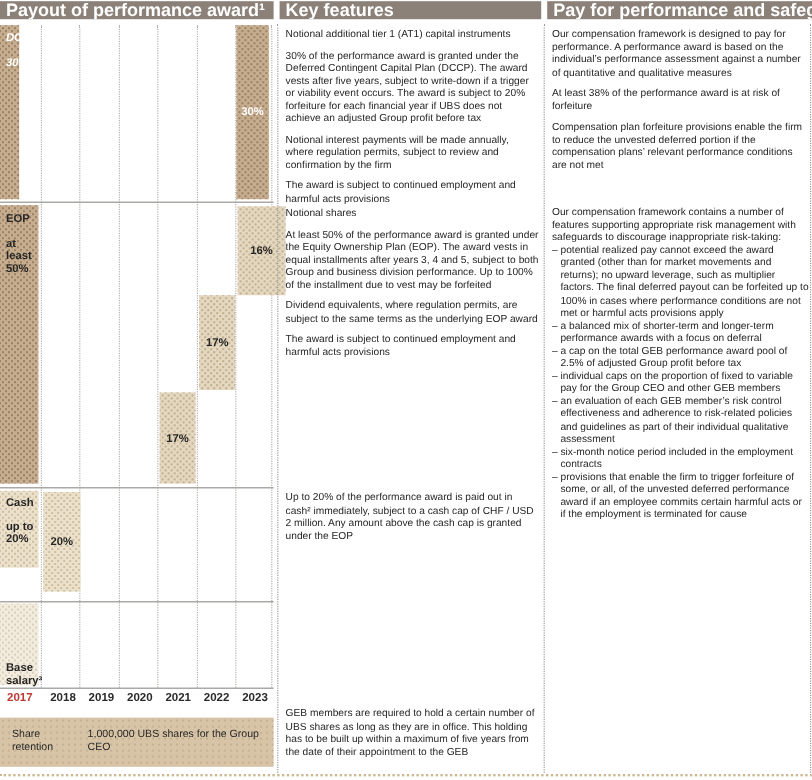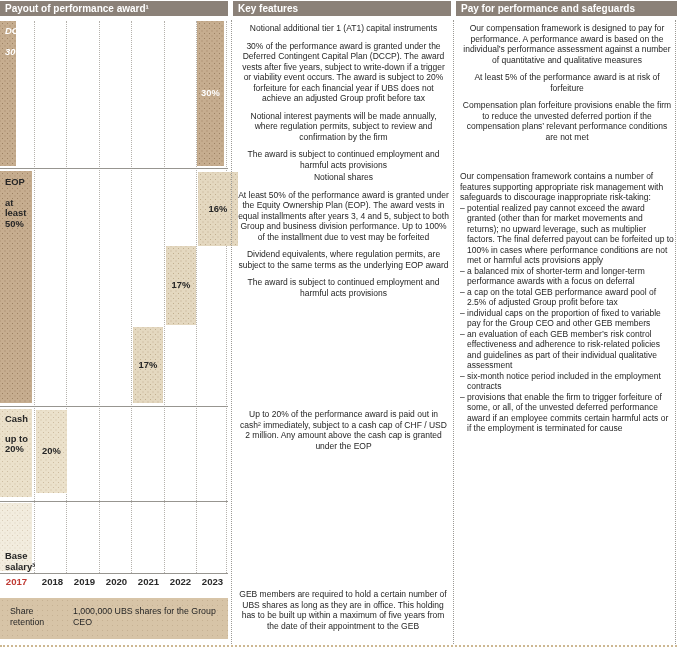--- a/index.html
+++ b/index.html
@@ -1,21 +1,21 @@
 <!DOCTYPE html>
 <html><head>
 <meta charset="utf-8">
 <style>
   * { margin:0; padding:0; box-sizing:border-box; }
   html,body { background:#fff; }
   body { font-family:"Liberation Sans", sans-serif; }
   .figure { position:relative; width:677px; height:650px; background:#fff; overflow:hidden; color:#262626; font-size:8.5px; line-height:10.5px; }
 
   
-  .col-header { position:absolute; top:1px; height:15px; background:#8b8178; color:#fff; font-weight:bold; font-size:10px; line-height:15px; padding-left:5px; white-space:nowrap; overflow:hidden; }
+  .col-header { position:absolute; top:1px; height:15px; background:#8b8178; color:#fff; font-weight:bold; font-size:15px; line-height:15px; padding-left:5px; white-space:nowrap; overflow:hidden; }
 
   
   .bar { position:absolute; }
   .bar.dark {
     background-color:#c6ad8f;
     background-image:radial-gradient(circle, rgba(122,94,62,.55) 0.9px, transparent 1px), radial-gradient(circle, rgba(122,94,62,.55) 0.9px, transparent 1px);
     background-size:5px 5px; background-position:0 0, 2.5px 2.5px;
   }
   .bar.light {
     background-color:#e4d8c0;
@@ -49,21 +49,21 @@
   
   .share-box { position:absolute; left:0; top:598px; width:228px; height:41px;
     background-color:#d7c4a7;
     background-image:radial-gradient(circle, rgba(150,122,84,.25) 0.9px, transparent 1px);
     background-size:5px 5px; }
   .share-box .sr-label { position:absolute; left:10px; top:8px; width:48px; font-size:8.8px; line-height:11px; }
   .share-box .sr-val { position:absolute; left:73px; top:8px; width:150px; font-size:8.8px; line-height:11px; }
 
   
   .text-block { position:absolute; }
-  .para { margin-bottom:7px;text-align:center; }
+  .para { margin-bottom:7px; }
   .para:last-child { margin-bottom:0; }
   .bullet { padding-left:7px; text-indent:-7px; }
 
   
   .vsep { position:absolute; top:20px; height:624px; width:0; border-left:1px dotted #9c9a95; }
   .dotline { position:absolute; top:645px; left:0; width:677px; height:0; border-top:2px dotted #cdb892; }
 </style>
 </head>
 <body>
 
@@ -98,21 +98,21 @@
         <div class="l1">EOP</div>
         <div class="l2" style="width:26px;">at least 50%</div>
       </div>
     </div>
     <div class="bar light pct" style="left:198px;top:172px;width:40px;height:74px;">16%</div>
     <div class="bar light pct" style="left:166px;top:246px;width:30px;height:79px;">17%</div>
     <div class="bar light pct" style="left:133px;top:327px;width:30px;height:76px;">17%</div>
 
     <div class="hline" style="top:406px;"></div>
 
-    <div class="bar cashbar" style="left:0;top:409px;width:32px;height:88px;">
+    <div class="bar cashbar" style="left:0;top:409px;width:32px;height:64px;">
       <div class="labels">
         <div class="l1">Cash</div>
         <div class="l2" style="width:28px;margin-top:9px;">up to 20%</div>
       </div>
     </div>
     <div class="bar cashbar pct" style="left:36px;top:410px;width:31px;height:83px;">20%</div>
 
     <div class="hline" style="top:501px;"></div>
 
     <div class="bar basebar" style="left:0;top:503px;width:32px;height:68px;">
@@ -156,21 +156,21 @@
       <div class="para">Up to 20% of the performance award is paid out in cash² immediately, subject to a cash cap of CHF / USD 2 million. Any amount above the cash cap is granted under the EOP</div>
     </div>
     <div class="text-block" style="left:238px;top:589px;width:210px;">
       <div class="para">GEB members are required to hold a certain number of UBS shares as long as they are in office. This holding has to be built up within a maximum of five years from the date of their appointment to the GEB</div>
     </div>
   </div>
 
   <div>
     <div class="text-block" style="left:460px;top:23px;width:214px;">
       <div class="para">Our compensation framework is designed to pay for performance. A performance award is based on the individual’s performance assessment against a number of quantitative and qualitative measures</div>
-      <div class="para">At least 5% of the performance award is at risk of forfeiture</div>
+      <div class="para">At least 38% of the performance award is at risk of forfeiture</div>
       <div class="para">Compensation plan forfeiture provisions enable the firm to reduce the unvested deferred portion if the compensation plans’ relevant performance conditions are not met</div>
     </div>
     <div class="text-block" style="left:460px;top:171px;width:214px;">
       <div>Our compensation framework contains a number of features supporting appropriate risk management with safeguards to discourage inappropriate risk-taking:</div>
       <div class="bullet">– potential realized pay cannot exceed the award granted (other than for market movements and returns); no upward leverage, such as multiplier factors. The final deferred payout can be forfeited up to 100% in cases where performance conditions are not met or harmful acts provisions apply</div>
       <div class="bullet">– a balanced mix of shorter-term and longer-term performance awards with a focus on deferral</div>
       <div class="bullet">– a cap on the total GEB performance award pool of 2.5% of adjusted Group profit before tax</div>
       <div class="bullet">– individual caps on the proportion of fixed to variable pay for the Group CEO and other GEB members</div>
       <div class="bullet">– an evaluation of each GEB member’s risk control effectiveness and adherence to risk-related policies and guidelines as part of their individual qualitative assessment</div>
       <div class="bullet">– six-month notice period included in the employment contracts</div>

